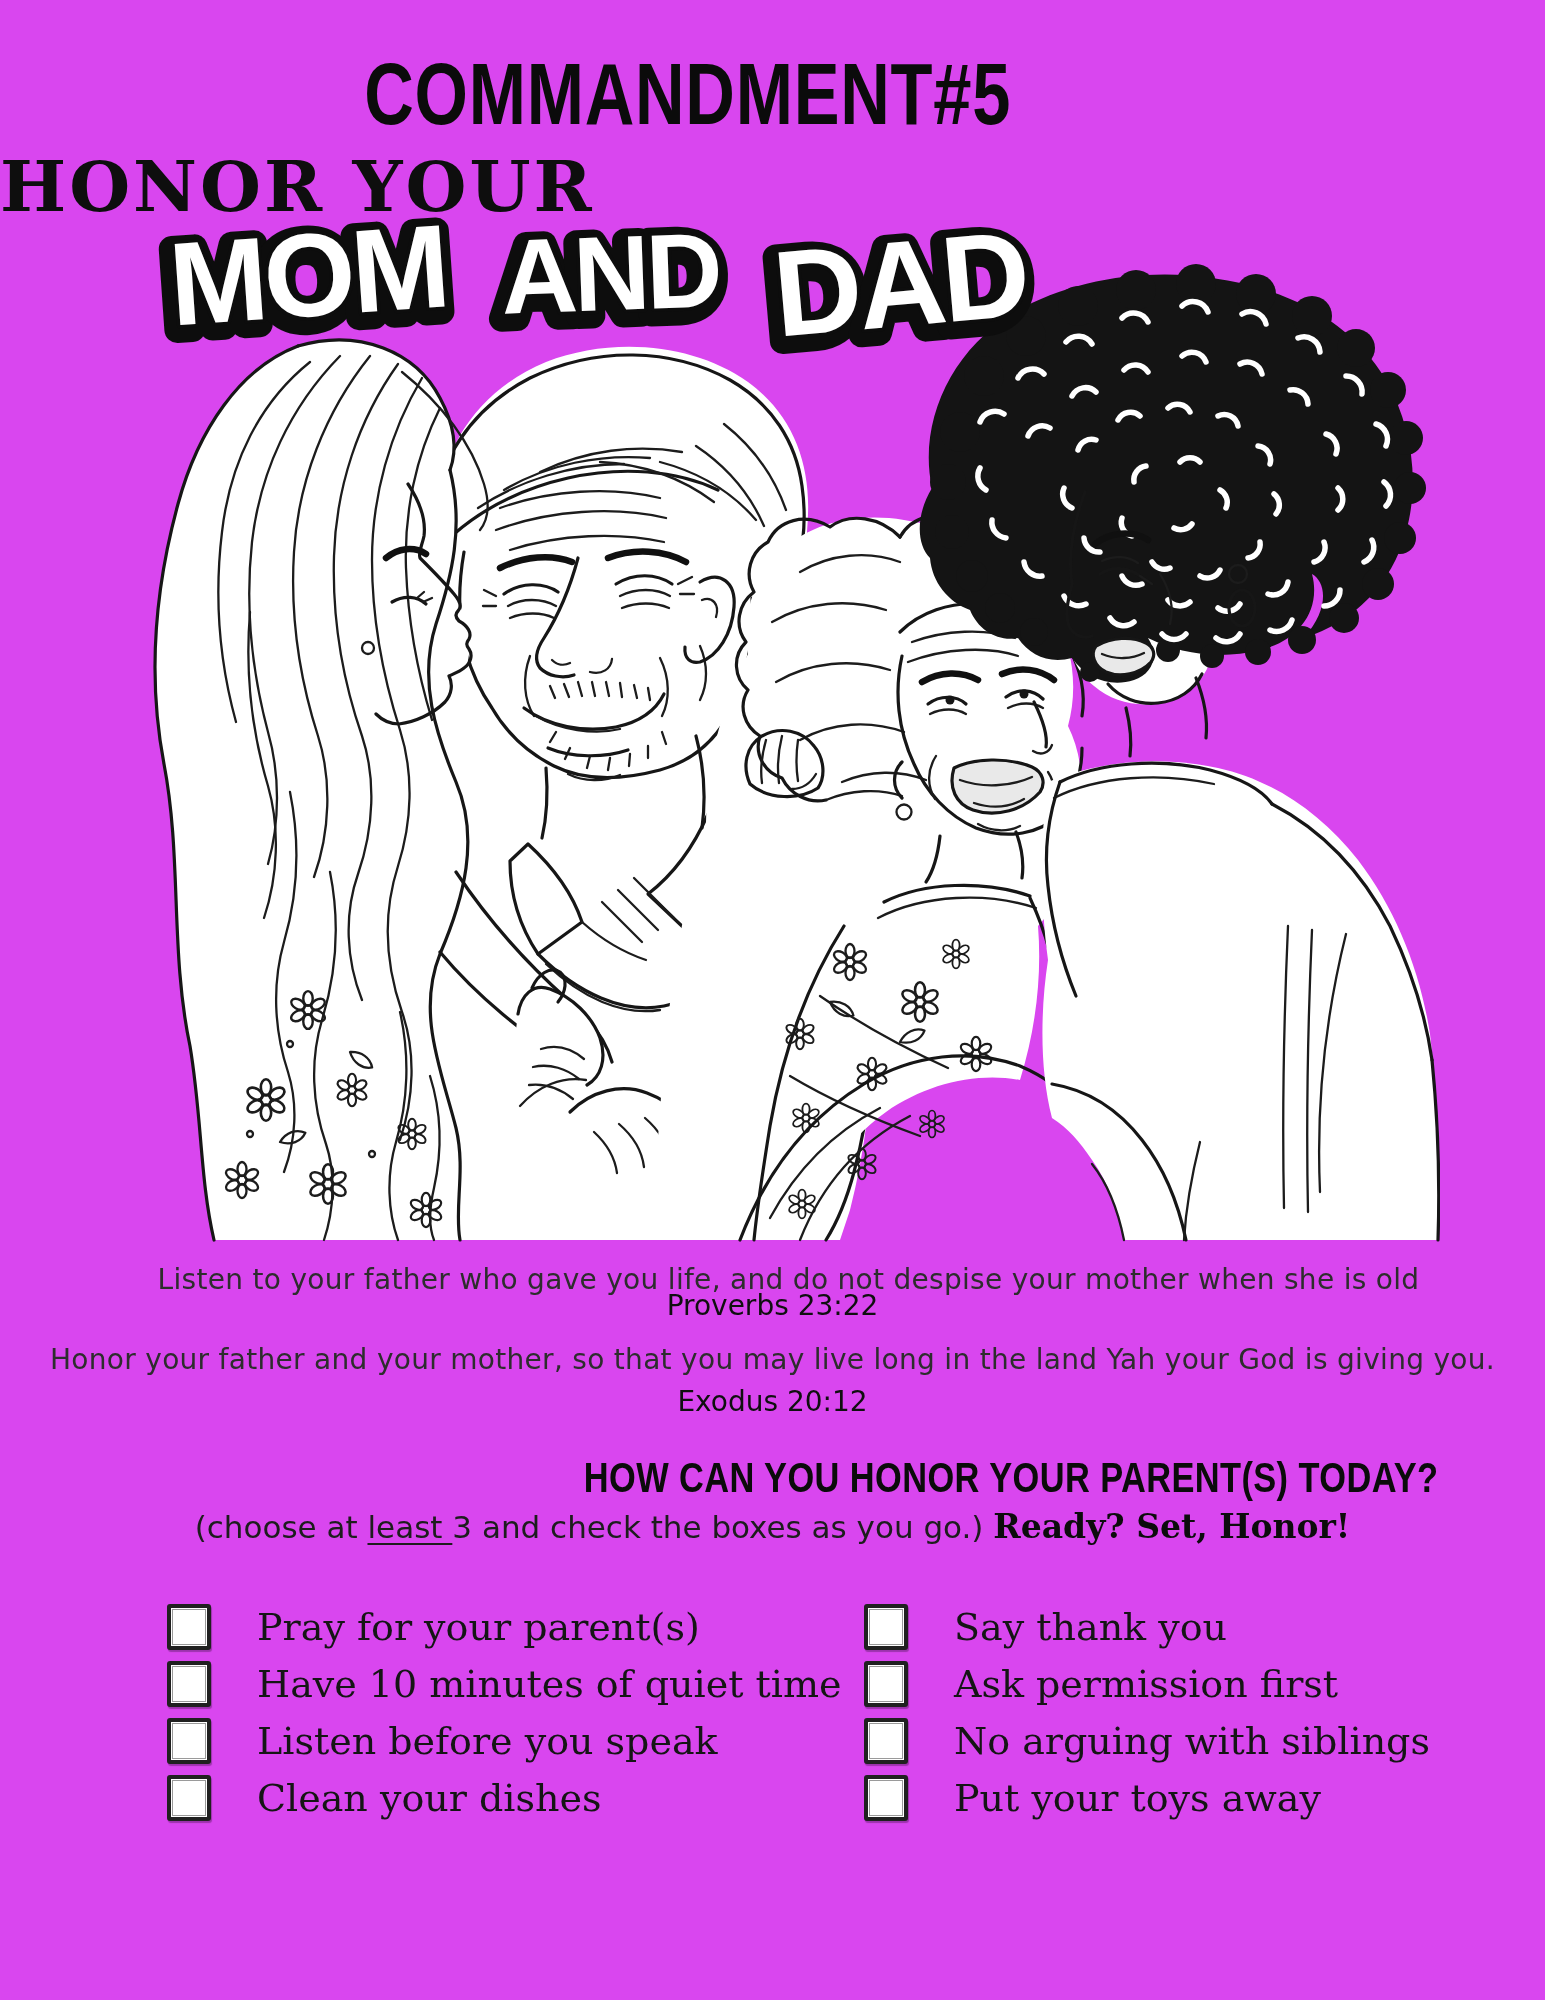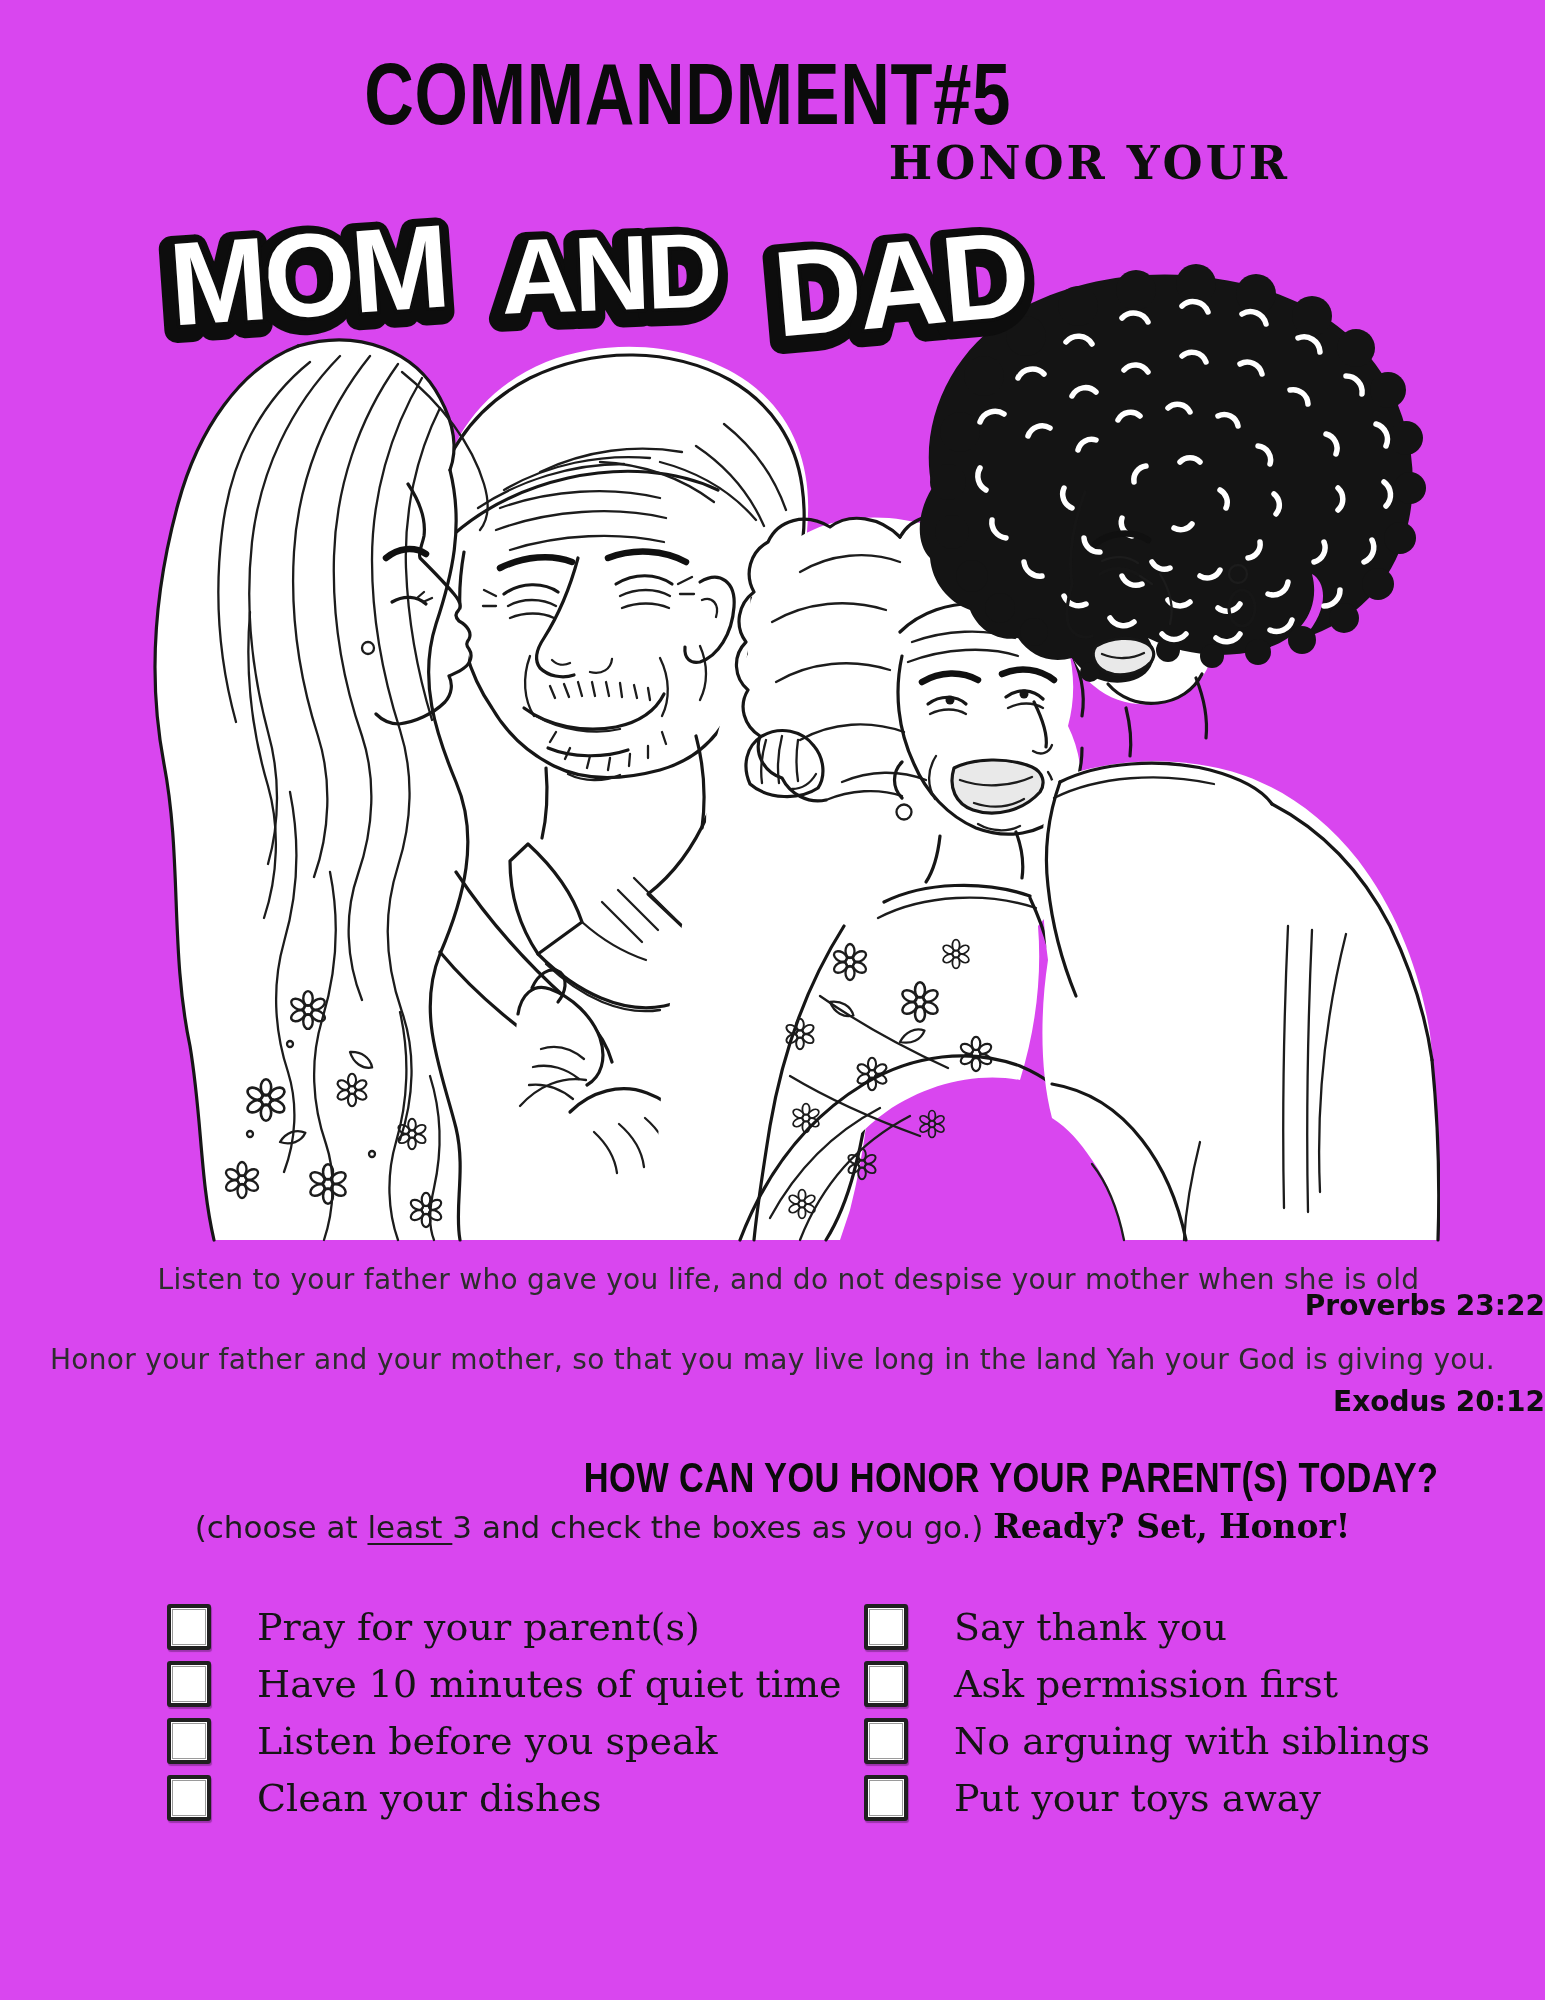--- a/index.html
+++ b/index.html
@@ -9,23 +9,23 @@
     font-family:"DejaVu Sans",sans-serif;color:#111;padding-left:16px;
   }
   
   .kicker{
     position:absolute;top:50px;left:0;width:1376px;text-align:center;
     font-family:"Liberation Sans",sans-serif;font-weight:800;
     font-size:88px;line-height:1;color:#0b0b0b;white-space:nowrap;
   }
   .kicker .squeeze{display:inline-block;transform:scaleX(.78);transform-origin:center;letter-spacing:1px;}
   .subtitle{
-    position:absolute;top:140px;left:0;width:1290px;text-align:right;
+    position:absolute;top:152px;left:0;width:1290px;text-align:left;
     font-family:"DejaVu Serif","Liberation Serif",serif;font-weight:700;
-    font-size:46px;line-height:1;color:#0e0e0e;letter-spacing:3px;white-space:nowrap;
+    font-size:70px;line-height:1;color:#0e0e0e;letter-spacing:3px;white-space:nowrap;
   }
   .bubble-wrap{position:absolute;top:212px;left:118px;width:944px;height:152px;z-index:3;}
   .bubble-wrap svg{display:block;width:100%;height:100%;}
   .bubble-back{font-family:"Liberation Sans",sans-serif;font-weight:700;fill:#0d0d0d;stroke:#0d0d0d;stroke-width:26;stroke-linejoin:round;letter-spacing:-4px;}
   .bubble-front{font-family:"Liberation Sans",sans-serif;font-weight:700;fill:#ffffff;stroke:#0d0d0d;stroke-width:7;stroke-linejoin:round;paint-order:stroke;letter-spacing:-4px;}
   
   .art{position:absolute;top:242px;left:100px;width:1340px;height:1000px;z-index:1;}
   .art svg{display:block;width:100%;height:100%;}
   .ln{fill:none;stroke:#161616;stroke-width:3.2;stroke-linecap:round;stroke-linejoin:round;}
   .ln-fine{fill:none;stroke:#1c1c1c;stroke-width:2.3;stroke-linecap:round;stroke-linejoin:round;}
@@ -33,22 +33,22 @@
   .sil{fill:#ffffff;stroke:none;}
   .gray{fill:#e9e9e9;stroke:#161616;stroke-width:3.2;stroke-linejoin:round;}
   .curl{fill:none;stroke:#ffffff;stroke-width:5.5;stroke-linecap:round;}
   .afro-blob{fill:#141414;stroke:none;}
   
   .verse-text{
     position:absolute;left:0;width:1545px;text-align:center;
     font-size:28px;line-height:36px;color:#2d2d2d;letter-spacing:.3px;
   }
   .verse-ref{
-    position:absolute;left:0;width:1545px;text-align:right;
-    font-size:28px;line-height:36px;font-weight:700;color:#0f0f0f;
+    position:absolute;left:0;width:1545px;text-align:center;
+    font-size:28px;line-height:36px;font-weight:400;color:#0f0f0f;
   }
   .v1t{top:1246px;} .v1r{top:1288px;} .v2t{top:1342px;} .v2r{top:1384px;}
   
   .activity-heading{
     position:absolute;top:1456px;left:0;width:1545px;text-align:right;
     font-family:"Liberation Sans",sans-serif;font-weight:800;font-size:43px;
     line-height:1;color:#0b0b0b;white-space:nowrap;
   }
   .activity-heading .squeeze{display:inline-block;transform:scaleX(.8);transform-origin:center;letter-spacing:.5px;}
   .instruction{

